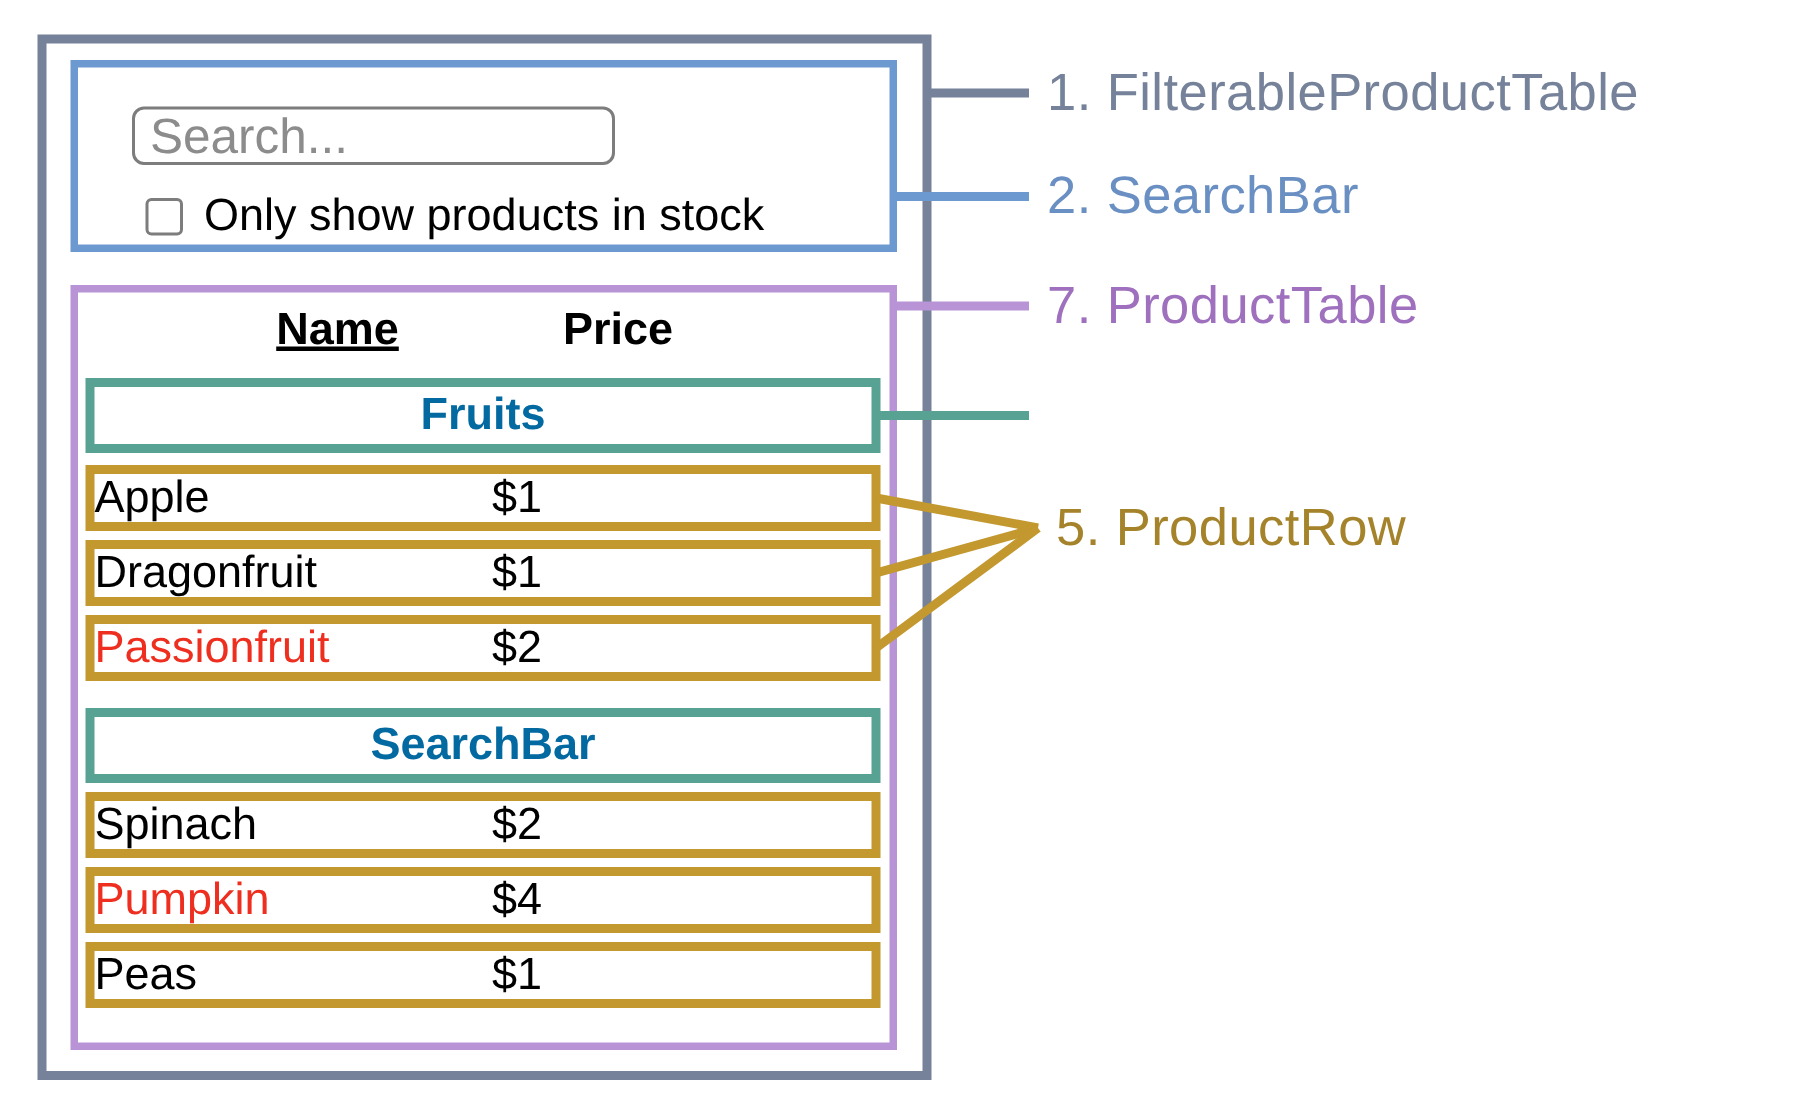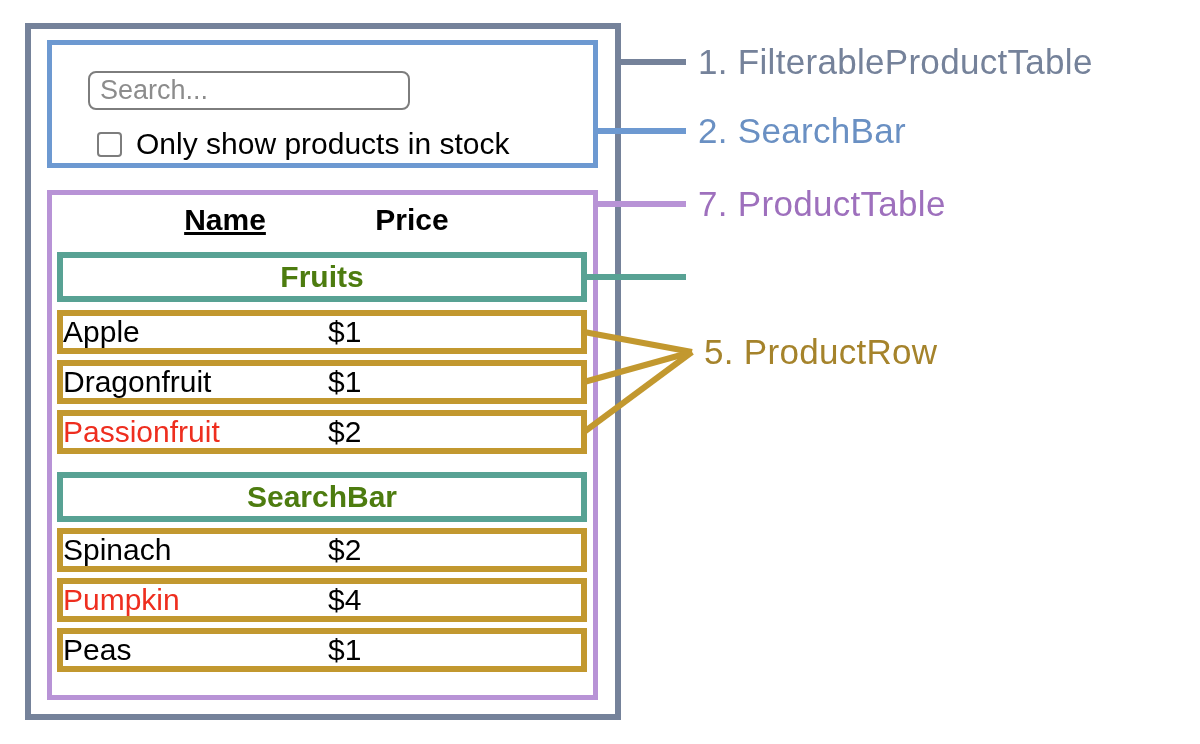--- a/index.html
+++ b/index.html
@@ -28,21 +28,21 @@
     box-sizing: border-box;
   }
   .search-input {
     position: absolute;
     left: 36px; top: 26px;
     width: 322px; height: 39px;
     border: 2px solid var(--inputBorder);
     border-radius: 8px;
     box-sizing: border-box;
     font-family: "Liberation Sans", "DejaVu Sans", sans-serif;
-    font-size: 27px;
+    font-size: 33px;
     color: #222222;
     padding: 0 0 0 10px;
     outline: none;
     background: #ffffff;
   }
   .search-input::placeholder { color: var(--placeholder); opacity: 1; }
   .checkbox {
     position: absolute;
     left: 45px; top: 87px;
     width: 25px; height: 25px;
@@ -81,21 +81,21 @@
     position: absolute;
     left: 5px;
     width: 530px; height: 50px;
     border: 6px solid var(--tealBorder);
     box-sizing: border-box;
     display: flex;
     align-items: center;
     justify-content: center;
     font-size: 30px;
     font-weight: bold;
-    color: #4d7c0f;
+    color: #0369a1;
     background: #ffffff;
   }
   .p-row {
     position: absolute;
     left: 5px;
     width: 530px; height: 44px;
     border: 6px solid var(--goldBorder);
     box-sizing: border-box;
     display: flex;
     align-items: center;

